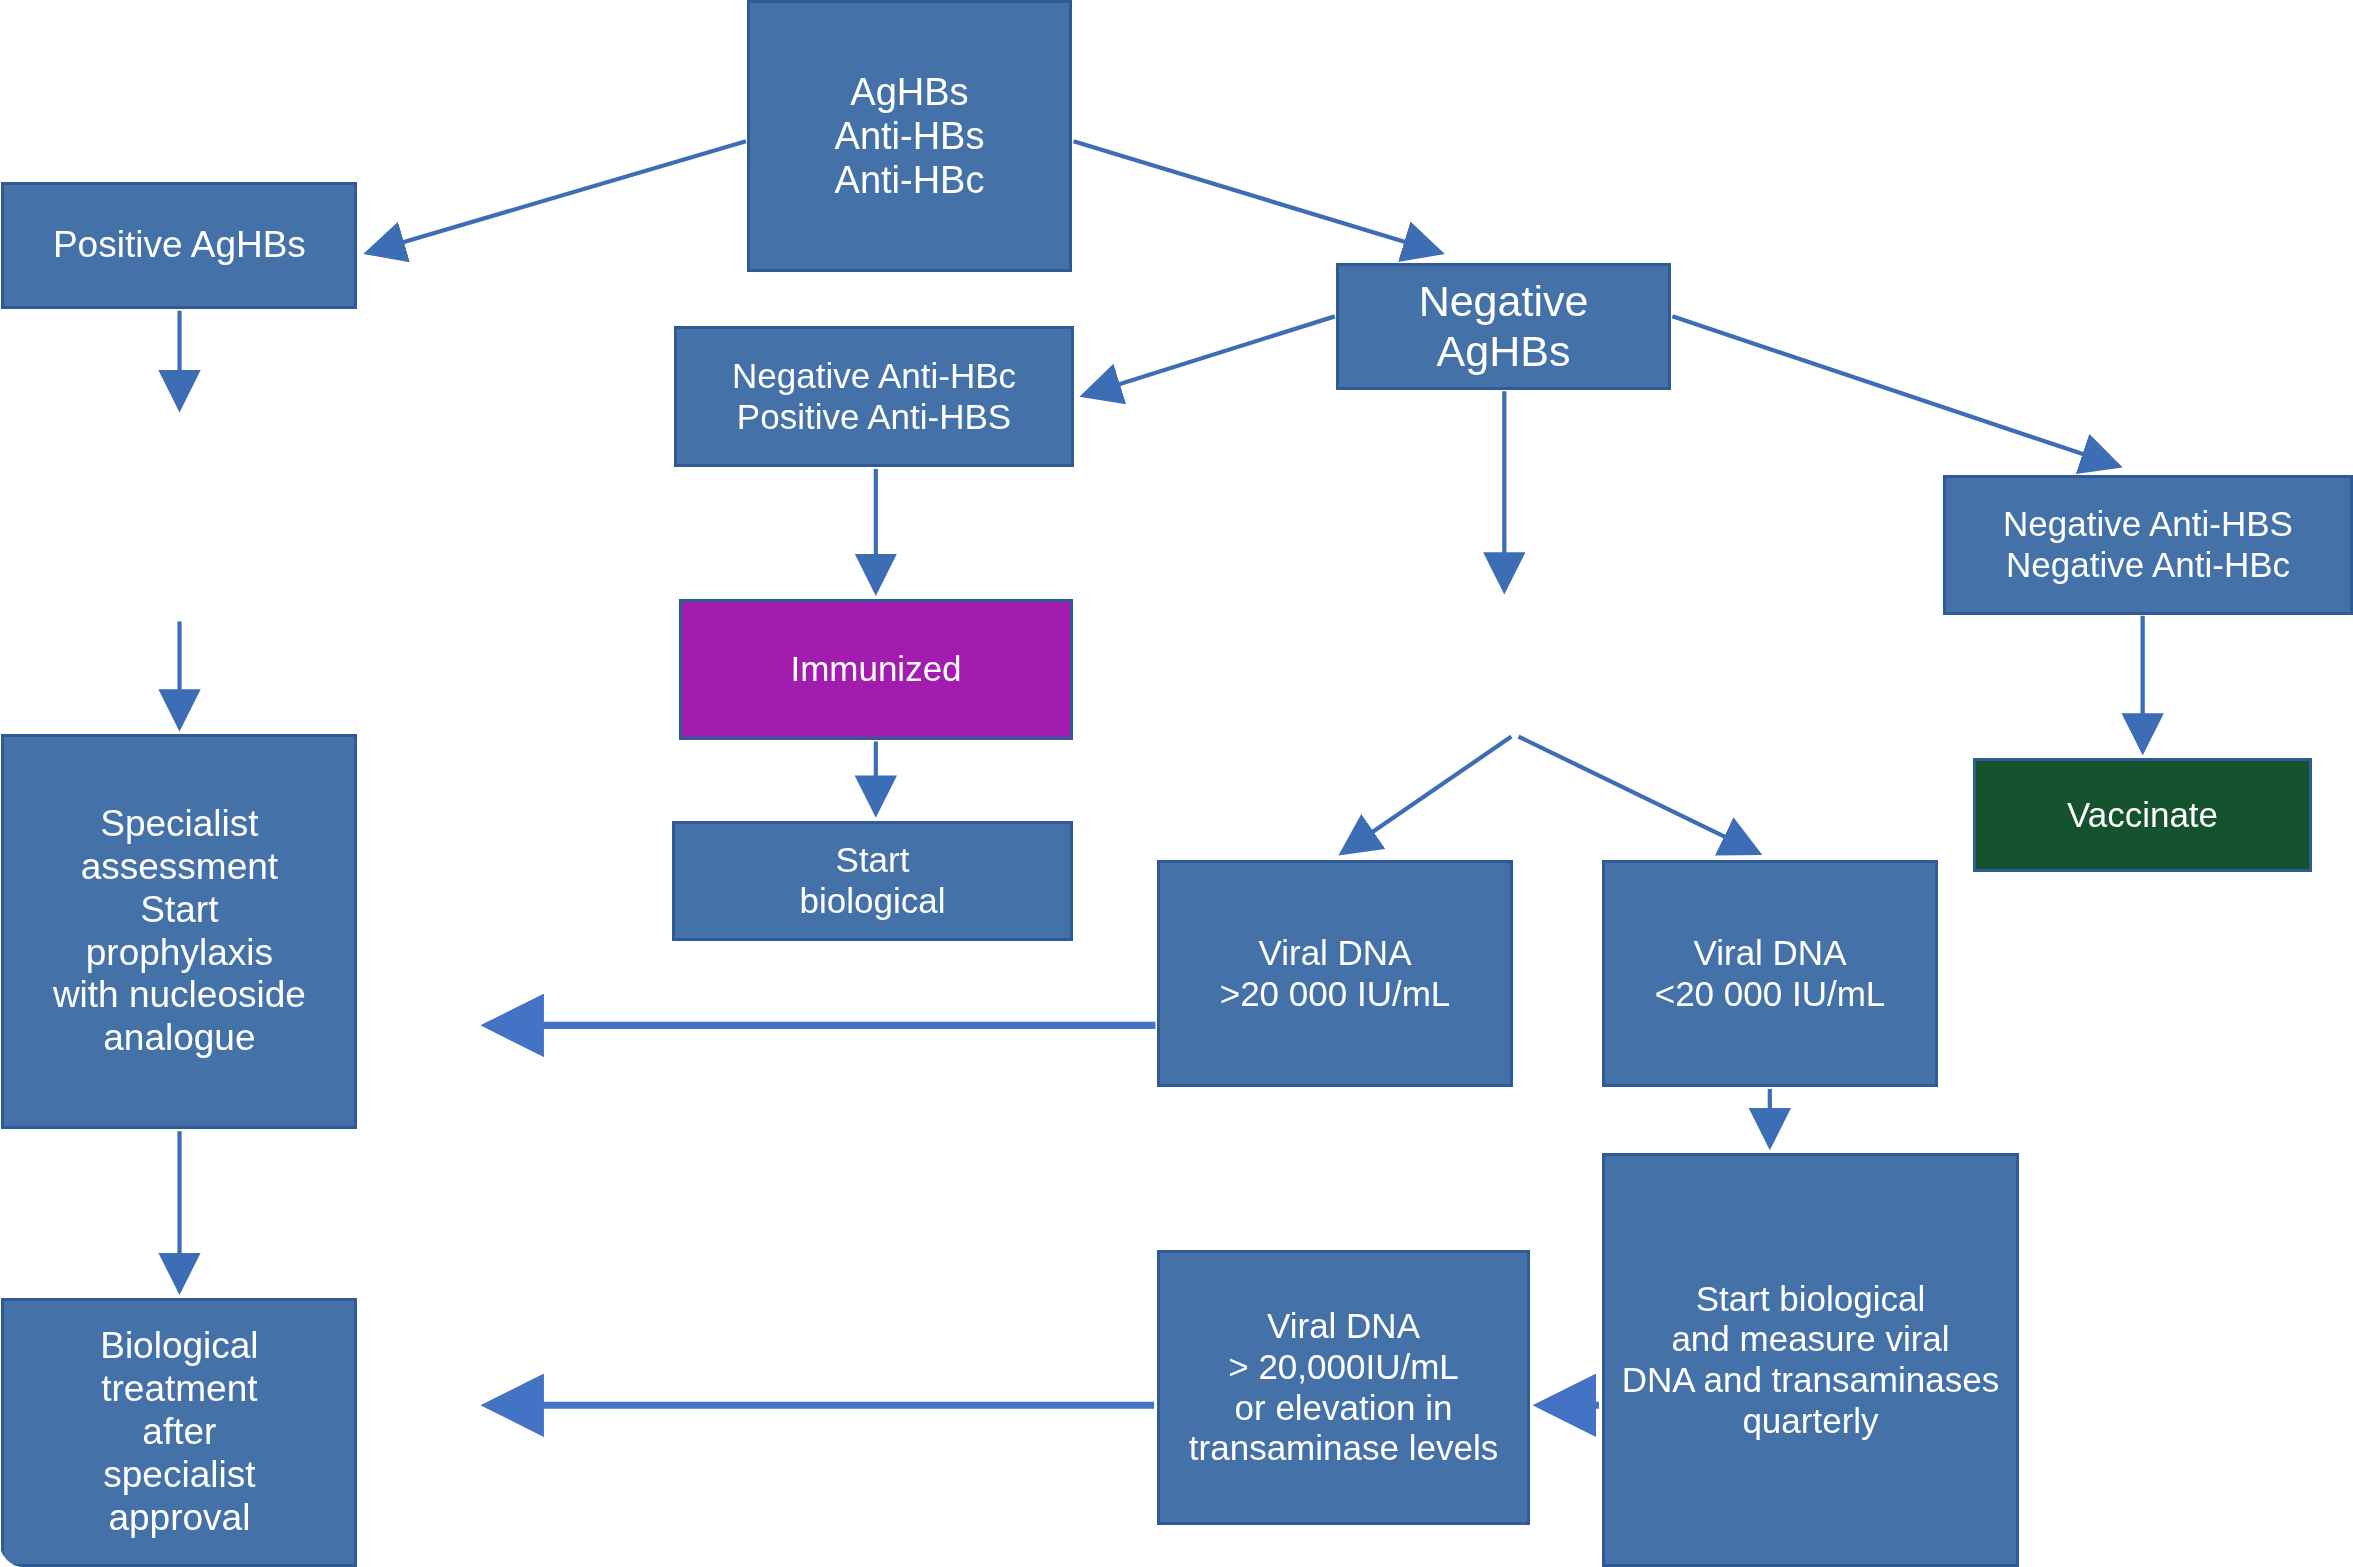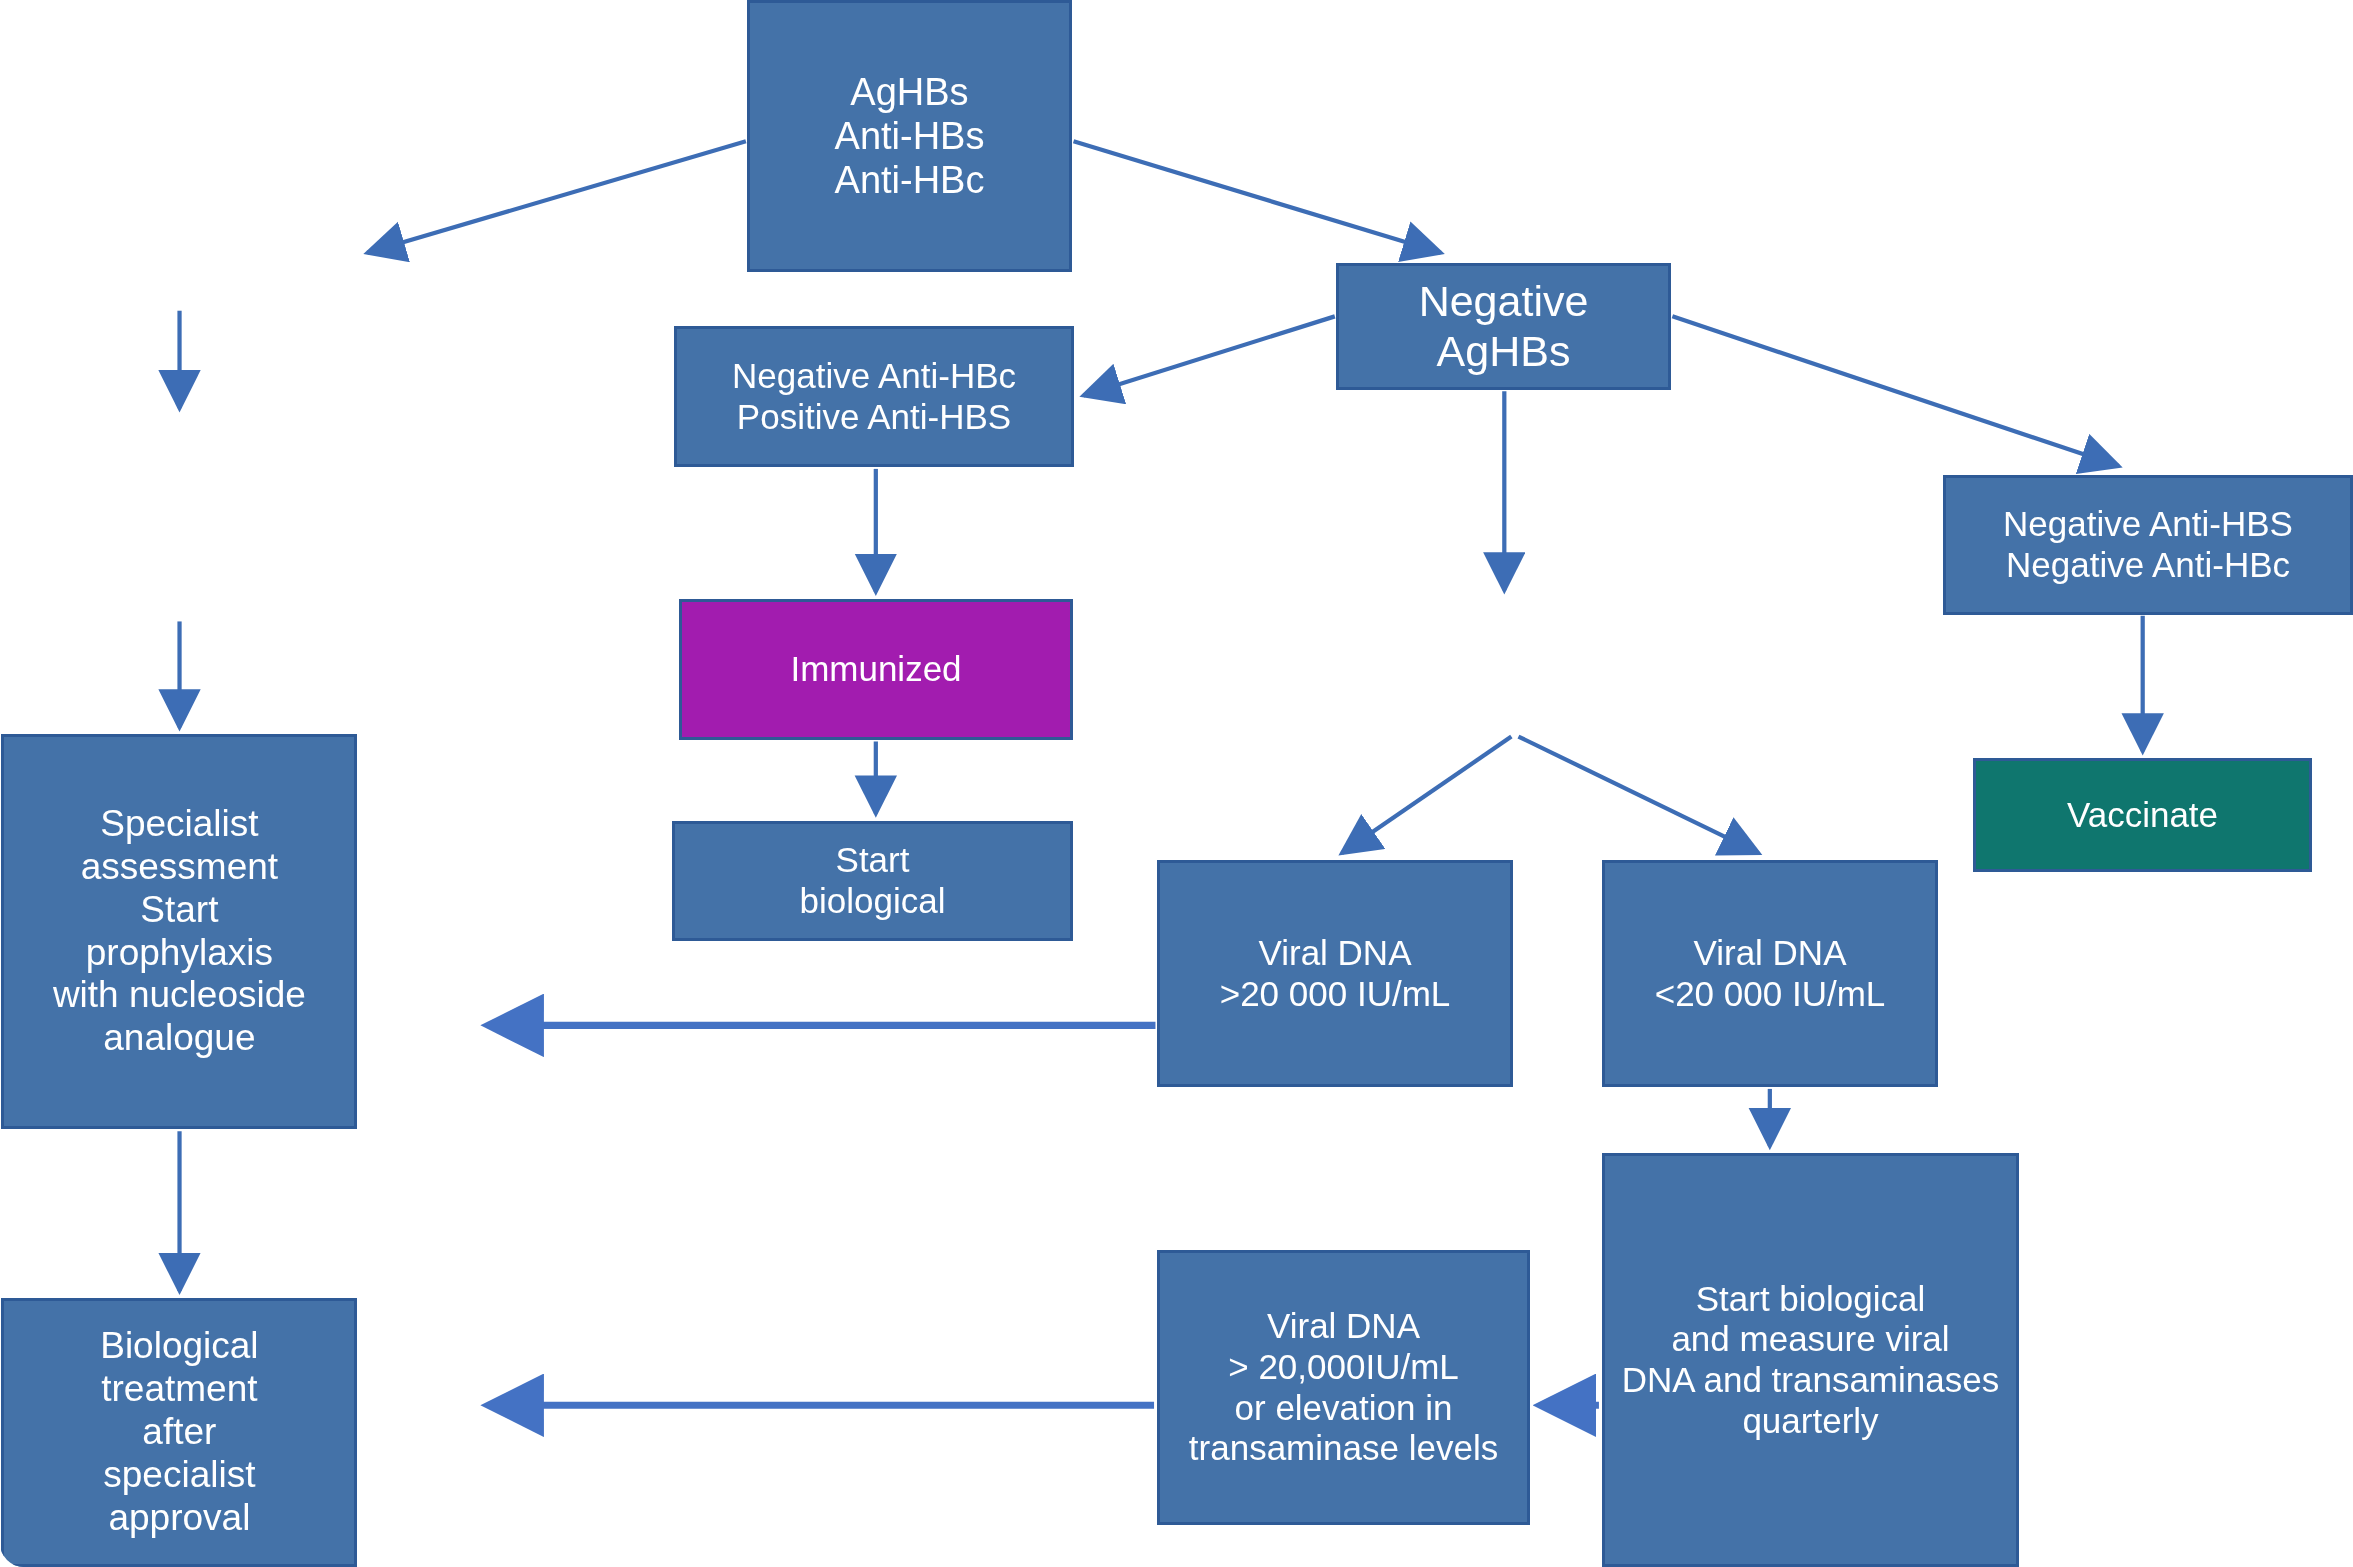--- a/index.html
+++ b/index.html
@@ -87,41 +87,42 @@
     <line x1="1636" y1="1452" x2="700" y2="1452" stroke="#4472C4" stroke-width="10" marker-end="url(#ahbig)"></line>
 
     <line x1="2264" y1="1990" x2="2190" y2="1990" stroke="#4472C4" stroke-width="10" marker-end="url(#ahbig)"></line>
 
     <line x1="1634" y1="1990" x2="700" y2="1990" stroke="#4472C4" stroke-width="10" marker-end="url(#ahbig)"></line>
   </svg>
 
   <div class="node" style="left: 747px; top: 0px; width: 325px; height: 272px; font-size: 38px; background: rgb(68, 114, 168); border-color: rgb(46, 90, 150); color: rgb(255, 255, 255);">AgHBs
 Anti-HBs
 Anti-HBc</div>
+  <div class="node" style="left: 1.4px; top: 182px; width: 356px; height: 127px; font-size: 37px; background: rgb(68, 114, 168); border-color: rgb(46, 90, 150); color: rgb(255, 255, 255);">Positive AgHBs</div>
   <div class="node" style="left: 1.4px; top: 734px; width: 356px; height: 395px; font-size: 37px; background: rgb(68, 114, 168); border-color: rgb(46, 90, 150); color: rgb(255, 255, 255);">Specialist
 assessment
 Start
 prophylaxis
 with nucleoside
 analogue</div>
   <div class="node" style="left: 1.4px; top: 1298px; width: 356px; height: 269px; font-size: 37px; background: rgb(68, 114, 168); border-color: rgb(46, 90, 150); color: rgb(255, 255, 255);">Biological
 treatment
 after
 specialist
 approval</div>
   <div class="node" style="left: 674px; top: 326px; width: 400px; height: 141px; font-size: 35px; background: rgb(68, 114, 168); border-color: rgb(46, 90, 150); color: rgb(255, 255, 255);">Negative Anti-HBc
 Positive Anti-HBS</div>
   <div class="node" style="left: 679px; top: 599px; width: 394px; height: 141px; font-size: 35px; background: #a21caf; border-color: rgb(46, 90, 150); color: rgb(255, 255, 255);">Immunized</div>
   <div class="node" style="left: 672px; top: 821px; width: 401px; height: 120px; font-size: 35px; background: rgb(68, 114, 168); border-color: rgb(46, 90, 150); color: rgb(255, 255, 255);">Start
 biological</div>
   <div class="node" style="left: 1336px; top: 263px; width: 335px; height: 127px; font-size: 43px; background: rgb(68, 114, 168); border-color: rgb(46, 90, 150); color: rgb(255, 255, 255);">Negative
 AgHBs</div>
   <div class="node" style="left: 1943px; top: 475px; width: 410px; height: 140px; font-size: 35px; background: rgb(68, 114, 168); border-color: rgb(46, 90, 150); color: rgb(255, 255, 255);">Negative Anti-HBS
 Negative Anti-HBc</div>
-  <div class="node" style="left: 1973px; top: 758px; width: 339px; height: 114px; font-size: 35px; background: #0f766e; border-color: rgb(46, 90, 150); color: rgb(255, 255, 255);">Vaccinate</div>
+  <div class="node" style="left: 1973px; top: 758px; width: 339px; height: 114px; font-size: 35px; background: #14532d; border-color: rgb(46, 90, 150); color: rgb(255, 255, 255);">Vaccinate</div>
   <div class="node" style="left: 1157px; top: 860px; width: 356px; height: 227px; font-size: 35px; background: rgb(68, 114, 168); border-color: rgb(46, 90, 150); color: rgb(255, 255, 255);">Viral DNA
 &gt;20 000 IU/mL</div>
   <div class="node" style="left: 1602px; top: 860px; width: 336px; height: 227px; font-size: 35px; background: rgb(68, 114, 168); border-color: rgb(46, 90, 150); color: rgb(255, 255, 255);">Viral DNA
 &lt;20 000 IU/mL</div>
   <div class="node" style="left: 1602px; top: 1153px; width: 417px; height: 414px; font-size: 35px; background: rgb(68, 114, 168); border-color: rgb(46, 90, 150); color: rgb(255, 255, 255);">Start biological
 and measure viral
 DNA and transaminases
 quarterly</div>
   <div class="node" style="left: 1157px; top: 1250px; width: 373px; height: 275px; font-size: 35px; background: rgb(68, 114, 168); border-color: rgb(46, 90, 150); color: rgb(255, 255, 255);">Viral DNA
 &gt; 20,000IU/mL

